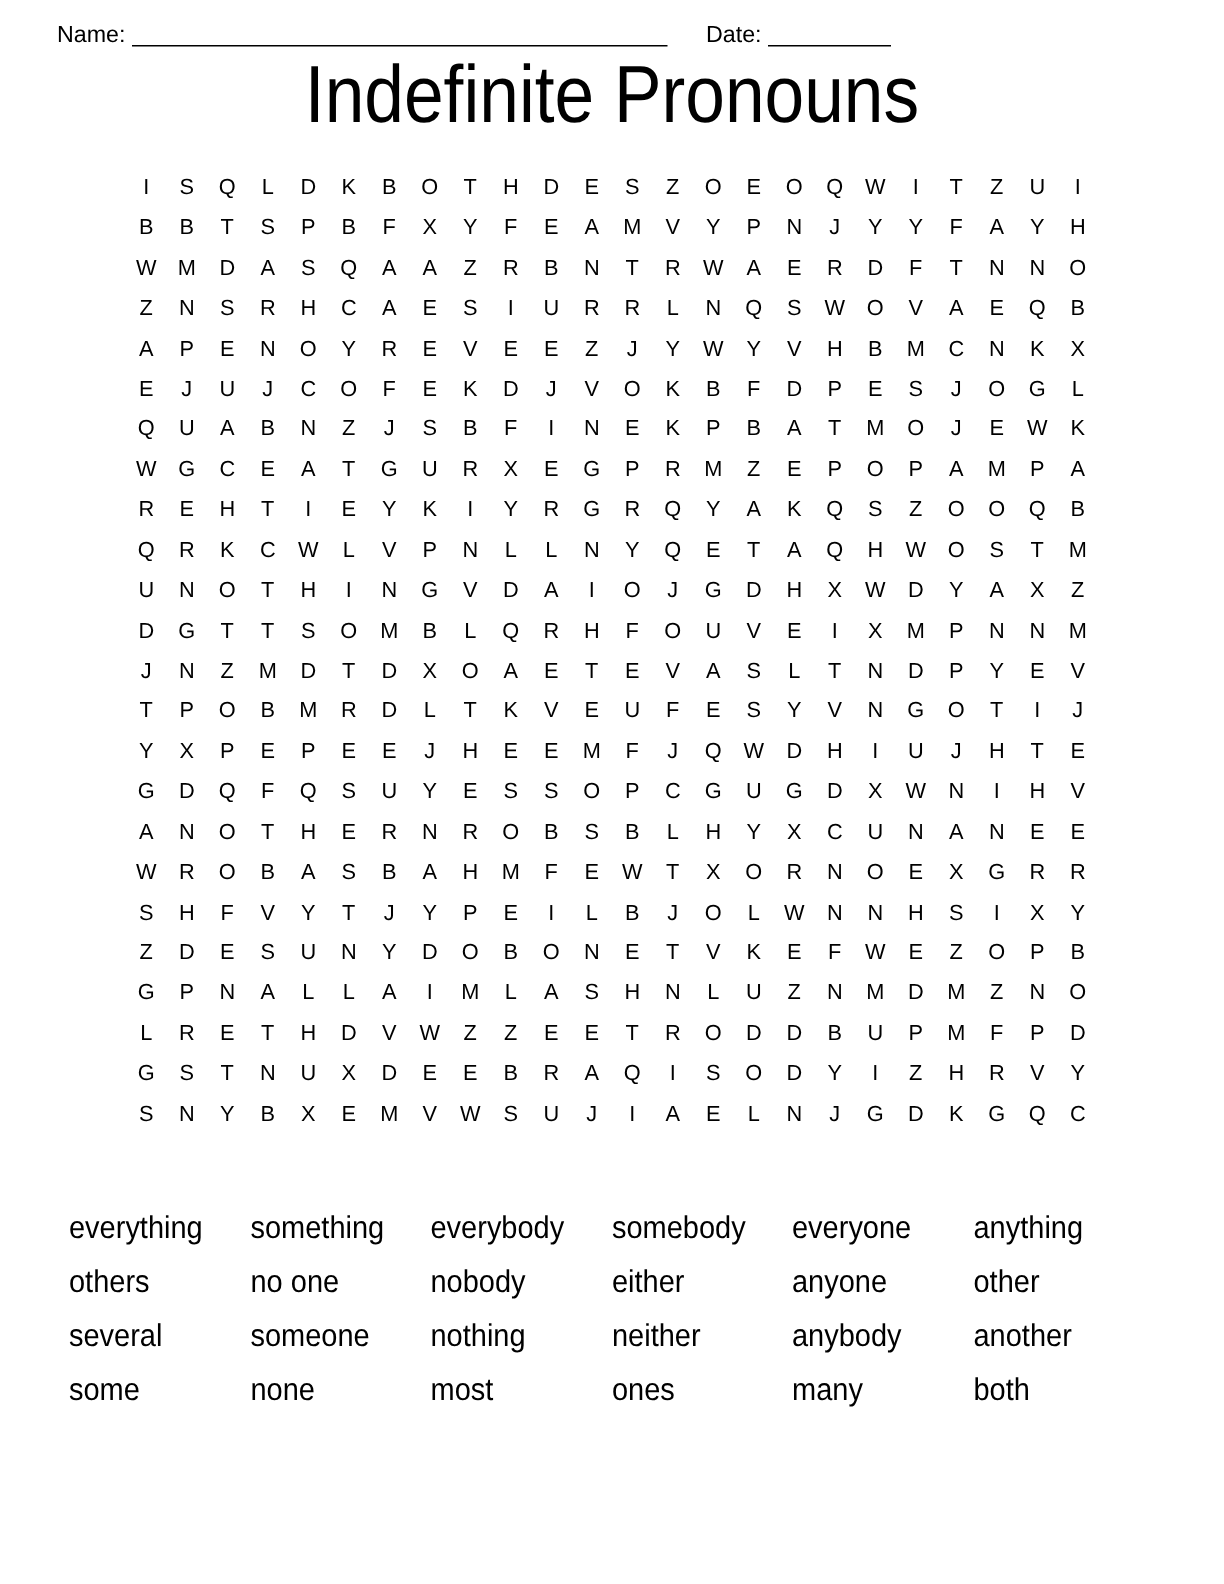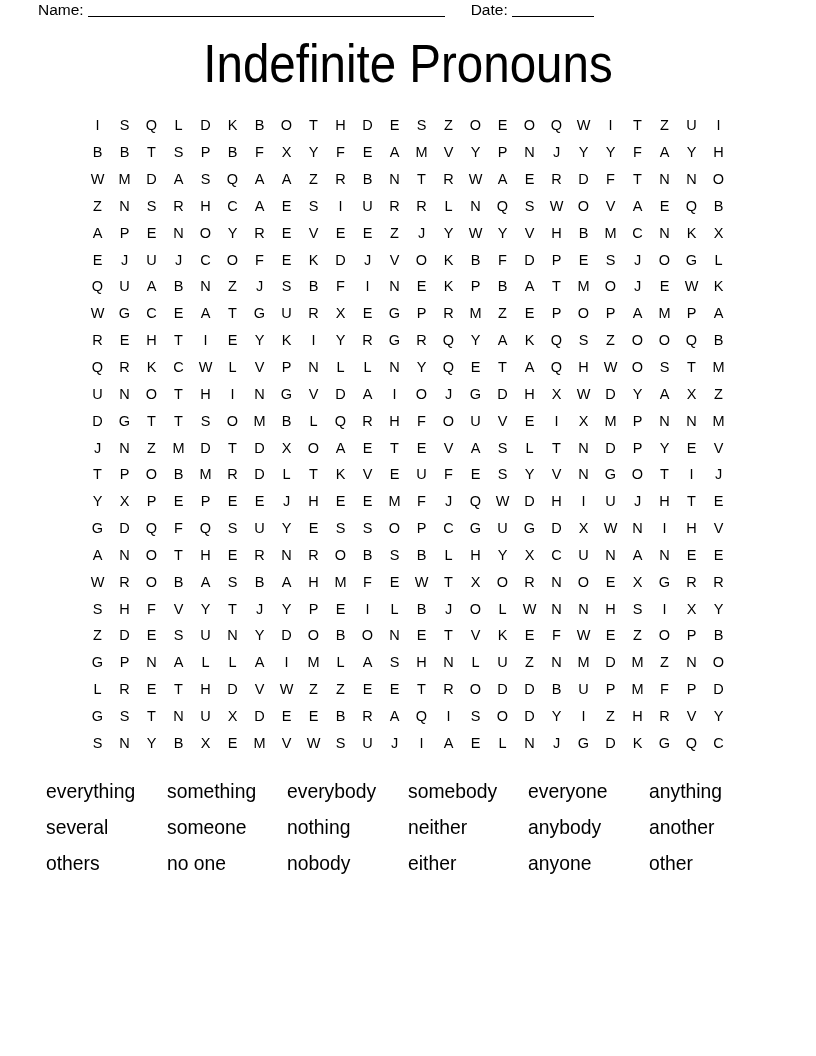--- a/index.html
+++ b/index.html
@@ -19,21 +19,21 @@
 
   
   #header-line {
     position: absolute;
     left: 0;
     top: 0;
     width: 816px;
     height: 28px;
     display: flex;
     align-items: flex-start;
-    padding-top: 1px;
+    padding-top: 15px;
     box-sizing: border-box;
   }
   .field-label {
     font-family: "Liberation Sans", sans-serif;
     font-size: 15.5px;
     line-height: 18px;
     white-space: pre;
   }
   .blank-rule {
     border-bottom: 1px solid #000;
@@ -81,21 +81,21 @@
     font-size: 14.5px;
     line-height: 16px;
     color: #000;
     user-select: none;
   }
 
   
   #word-list {
     position: absolute;
     left: 46px;
-    top: 778px;
+    top: 806px;
     width: 724px;
   }
   .word-row {
     display: flex;
     height: 36px;
     align-items: flex-start;
   }
   .word-cell {
     width: 120.5px;
     font-family: "Liberation Sans Narrow", "Liberation Sans", sans-serif;
@@ -750,28 +750,36 @@
 <div id="word-list">
     <div class="word-row">
       <span class="word-cell">everything</span>
       <span class="word-cell">something</span>
       <span class="word-cell">everybody</span>
       <span class="word-cell">somebody</span>
       <span class="word-cell">everyone</span>
       <span class="word-cell">anything</span>
     </div>
     <div class="word-row">
+      <span class="word-cell">others</span>
+      <span class="word-cell">no one</span>
+      <span class="word-cell">nobody</span>
+      <span class="word-cell">either</span>
+      <span class="word-cell">anyone</span>
+      <span class="word-cell">other</span>
+    </div>
+    <div class="word-row">
       <span class="word-cell">several</span>
       <span class="word-cell">someone</span>
       <span class="word-cell">nothing</span>
       <span class="word-cell">neither</span>
       <span class="word-cell">anybody</span>
       <span class="word-cell">another</span>
     </div>
     <div class="word-row">
-      <span class="word-cell">others</span>
-      <span class="word-cell">no one</span>
-      <span class="word-cell">nobody</span>
-      <span class="word-cell">either</span>
-      <span class="word-cell">anyone</span>
-      <span class="word-cell">other</span>
+      <span class="word-cell">some</span>
+      <span class="word-cell">none</span>
+      <span class="word-cell">most</span>
+      <span class="word-cell">ones</span>
+      <span class="word-cell">many</span>
+      <span class="word-cell">both</span>
     </div>
   </div>
 
 </body></html>

